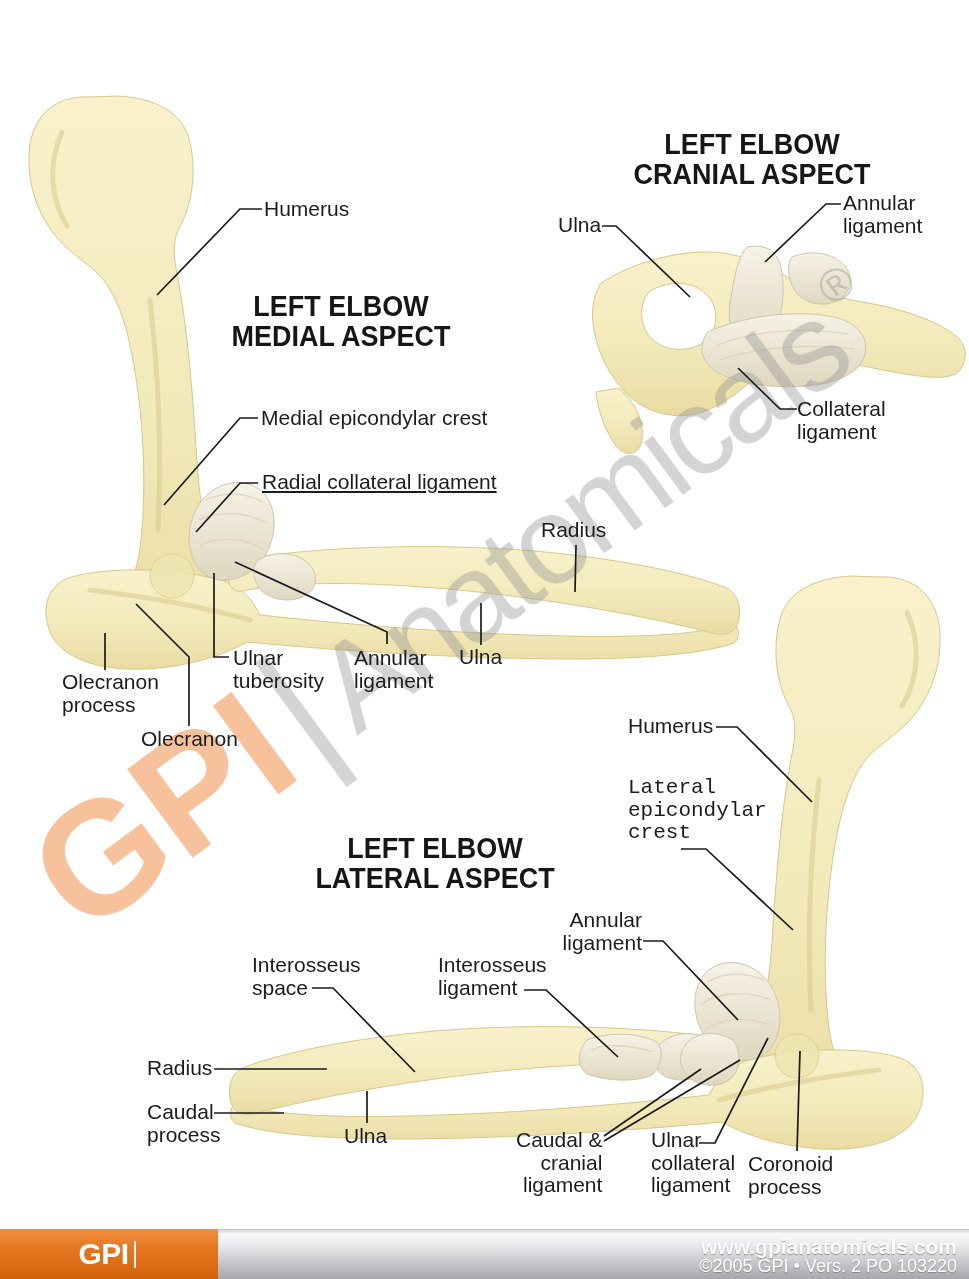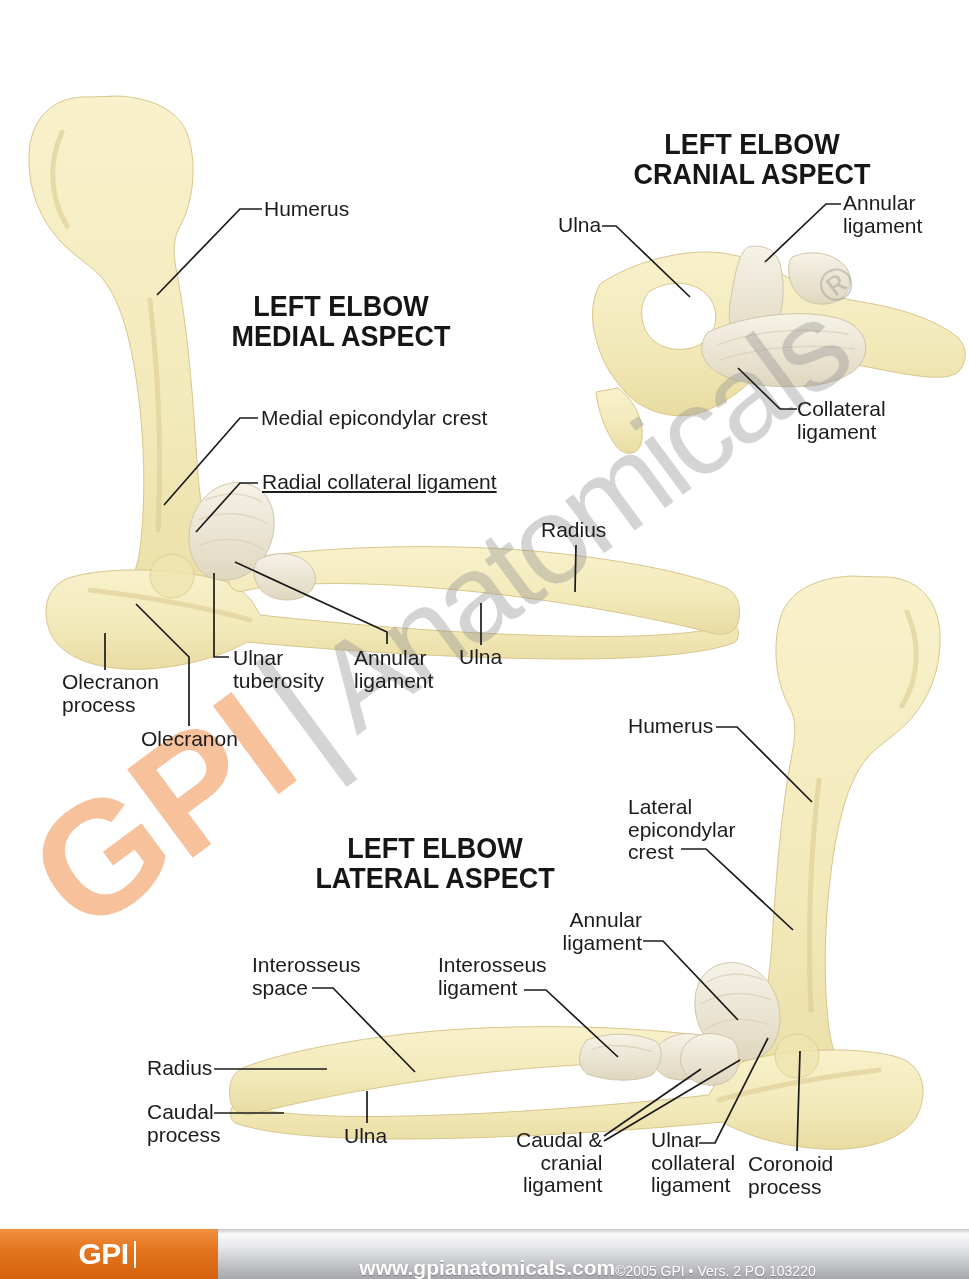--- a/index.html
+++ b/index.html
@@ -23,23 +23,23 @@
   .wm-reg{font-size:46px;fill:rgba(148,148,148,0.42);}
   .footer{position:absolute;left:0;top:1229px;width:969px;height:50px;}
   .footer-orange{position:absolute;left:0;top:0;width:218px;height:50px;
       background:linear-gradient(180deg,#F0903F 0%,#E4761F 40%,#D4620D 100%);
       display:flex;align-items:center;justify-content:center;}
   .logo-gpi{color:#fff;font-weight:700;font-size:30px;letter-spacing:-.5px;}
   .logo-div{width:2px;height:27px;background:#fff;opacity:.95;margin:0 4px 0 5px;}
   .logo-name{color:#fff;font-weight:400;font-size:29px;letter-spacing:-.5px;}
   .footer-silver{position:absolute;left:218px;top:0;width:751px;height:50px;box-sizing:border-box;
       background:linear-gradient(180deg,#C8C9CC 0%,#FAFAFB 10%,#E7E8EA 35%,#C2C3C7 72%,#A6A7AB 100%);
-      display:flex;flex-direction:row;justify-content:center;align-items:flex-end;padding-right:12px;}
+      display:flex;flex-direction:column;justify-content:center;align-items:flex-end;padding-right:12px;}
   .website{color:#fff;font-weight:700;font-size:21px;line-height:23px;text-shadow:0 1px 1px rgba(90,90,95,.55);}
-  .copyright{color:#fff;font-size:14px;line-height:16px;text-shadow:0 1px 1px rgba(90,90,95,.5);}
+  .copyright{color:#fff;font-size:18px;line-height:16px;text-shadow:0 1px 1px rgba(90,90,95,.5);}
 </style>
 </head>
 <body>
 
 <div class="poster">
 
 
   <svg class="scene" width="969" height="1229" viewBox="0 0 969 1229" xmlns="http://www.w3.org/2000/svg" xmlns:xlink="http://www.w3.org/1999/xlink">
     <defs>
       <linearGradient id="boneG" x1="0" y1="0" x2="0" y2="1">
@@ -145,21 +145,21 @@
 process</div>
   <div class="label" style="left:141px;top:728px;">Olecranon</div>
 
   <div class="label" style="left:558px;top:214px;">Ulna</div>
   <div class="label" style="left:843px;top:192px;">Annular
 ligament</div>
   <div class="label" style="left:797px;top:398px;">Collateral
 ligament</div>
 
   <div class="label" style="left:628px;top:715px;">Humerus</div>
-  <div class="label" style="left:628px;top:796px;">Lateral
+  <div class="label" style="left:628px;top:777px;font-family:Liberation Mono, monospace;">Lateral
 epicondylar
 crest</div>
   <div class="label" style="left:556px;top:909px;width:86px;text-align:right;">Annular
 ligament</div>
   <div class="label" style="left:252px;top:954px;">Interosseus
 space</div>
   <div class="label" style="left:438px;top:954px;">Interosseus
 ligament</div>
   <div class="label" style="left:147px;top:1057px;">Radius</div>
   <div class="label" style="left:147px;top:1101px;">Caudal

